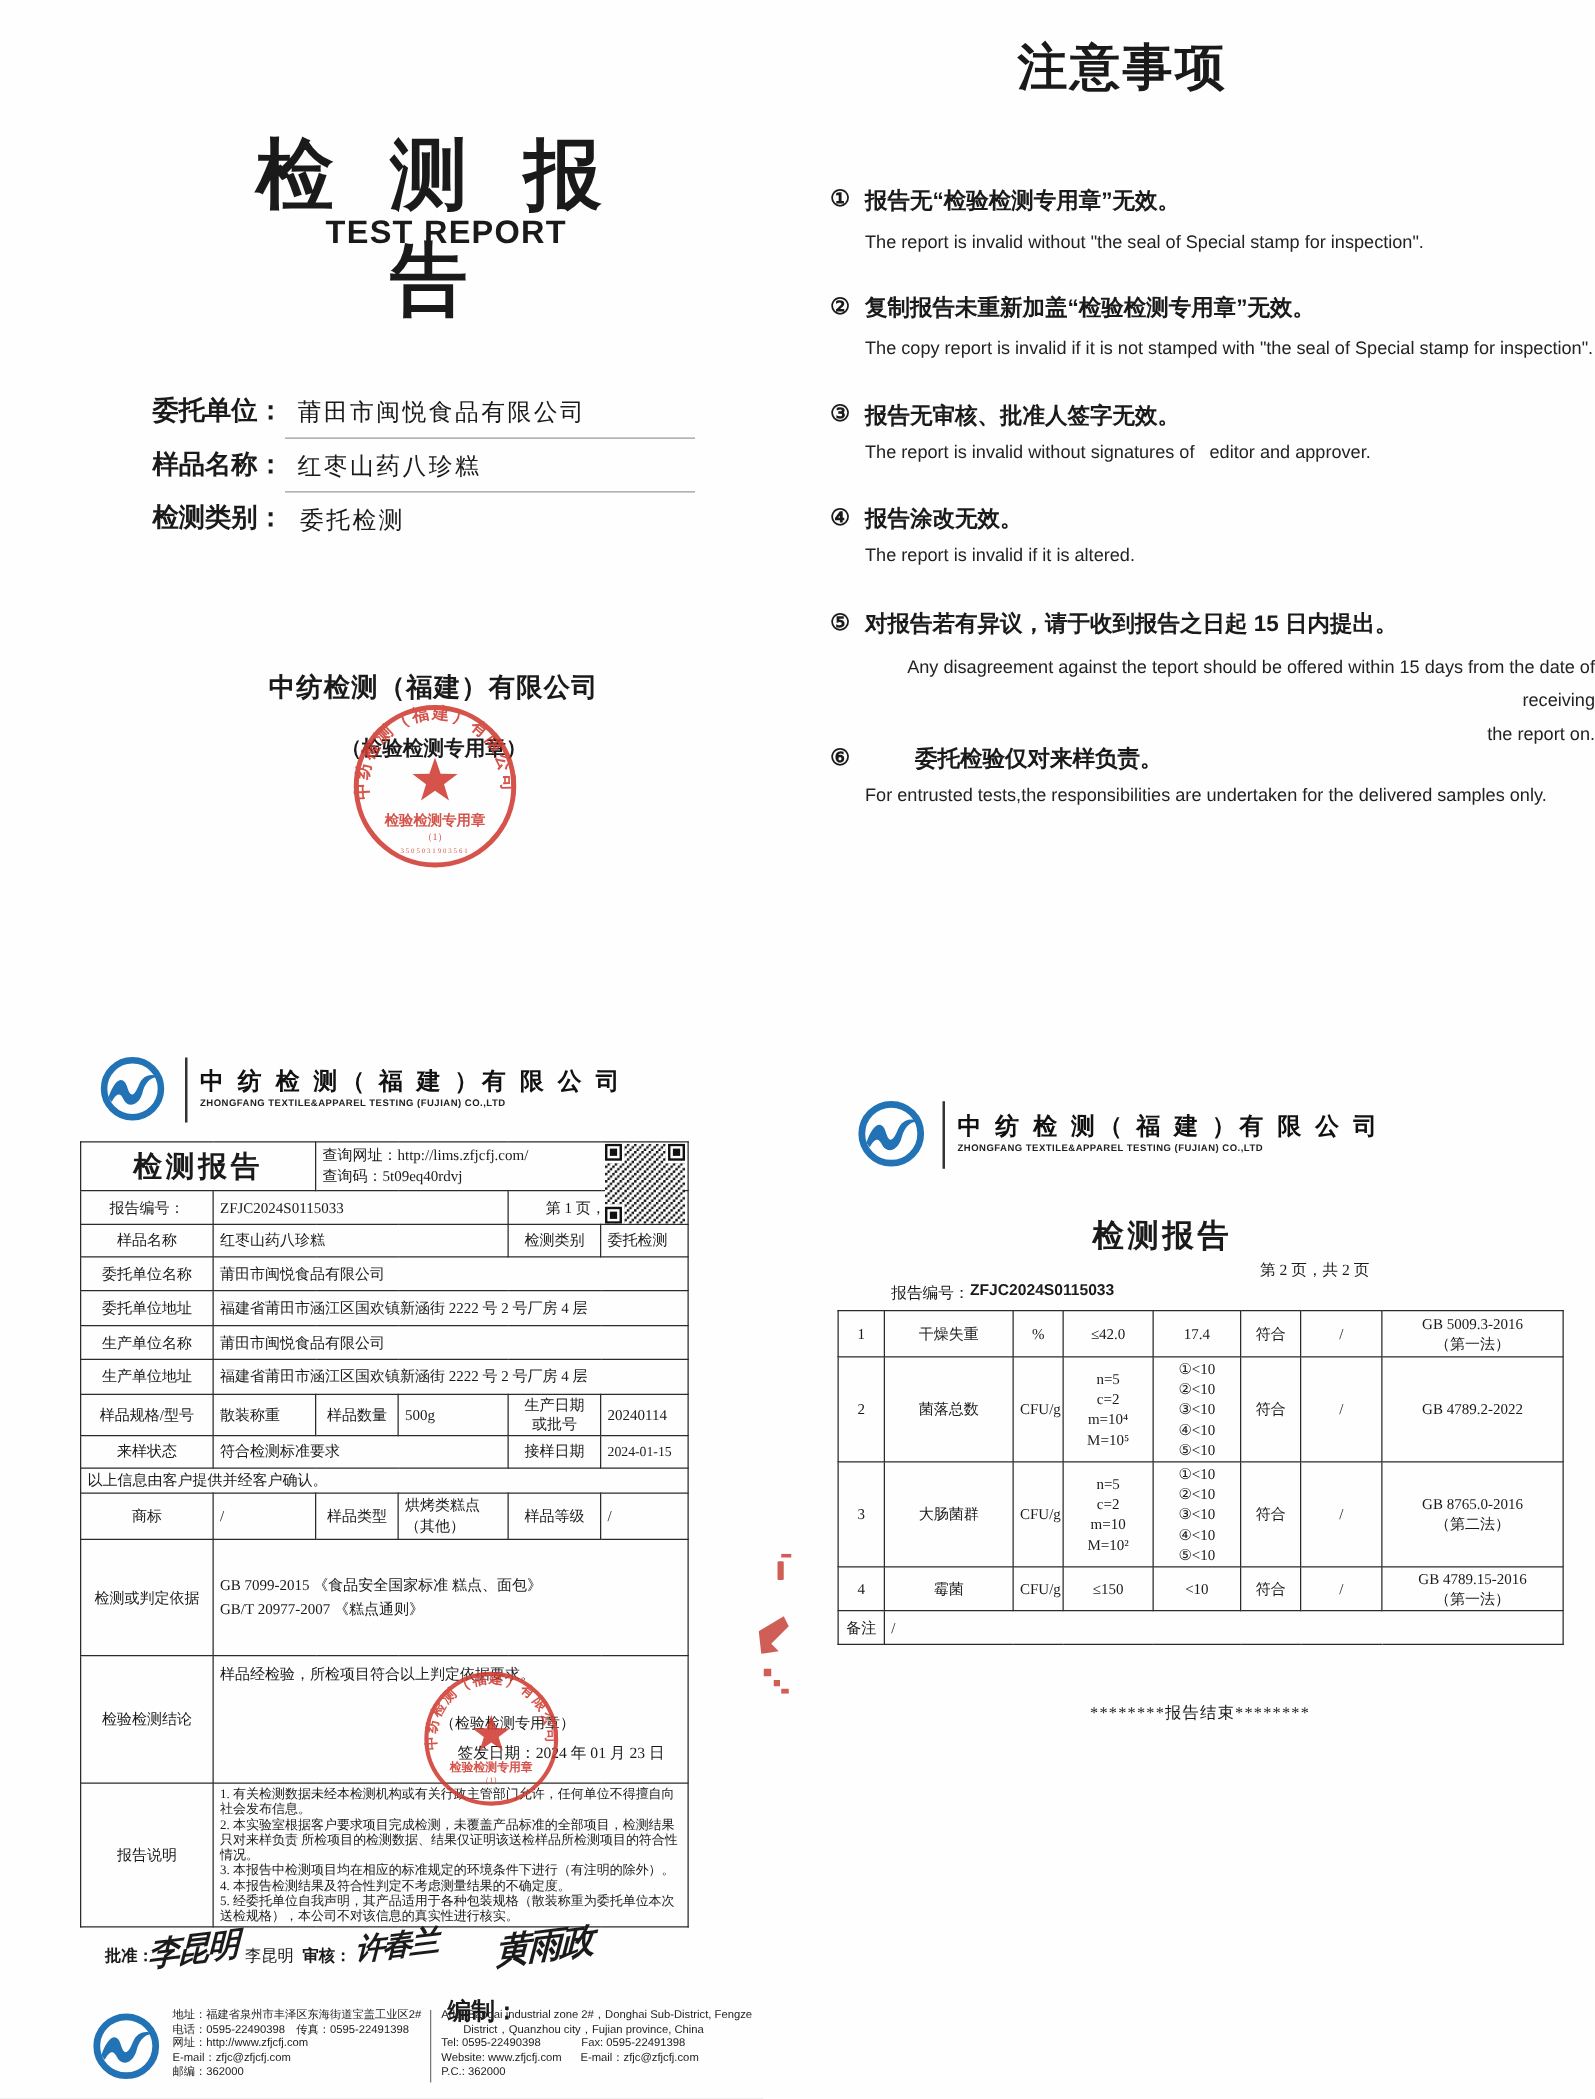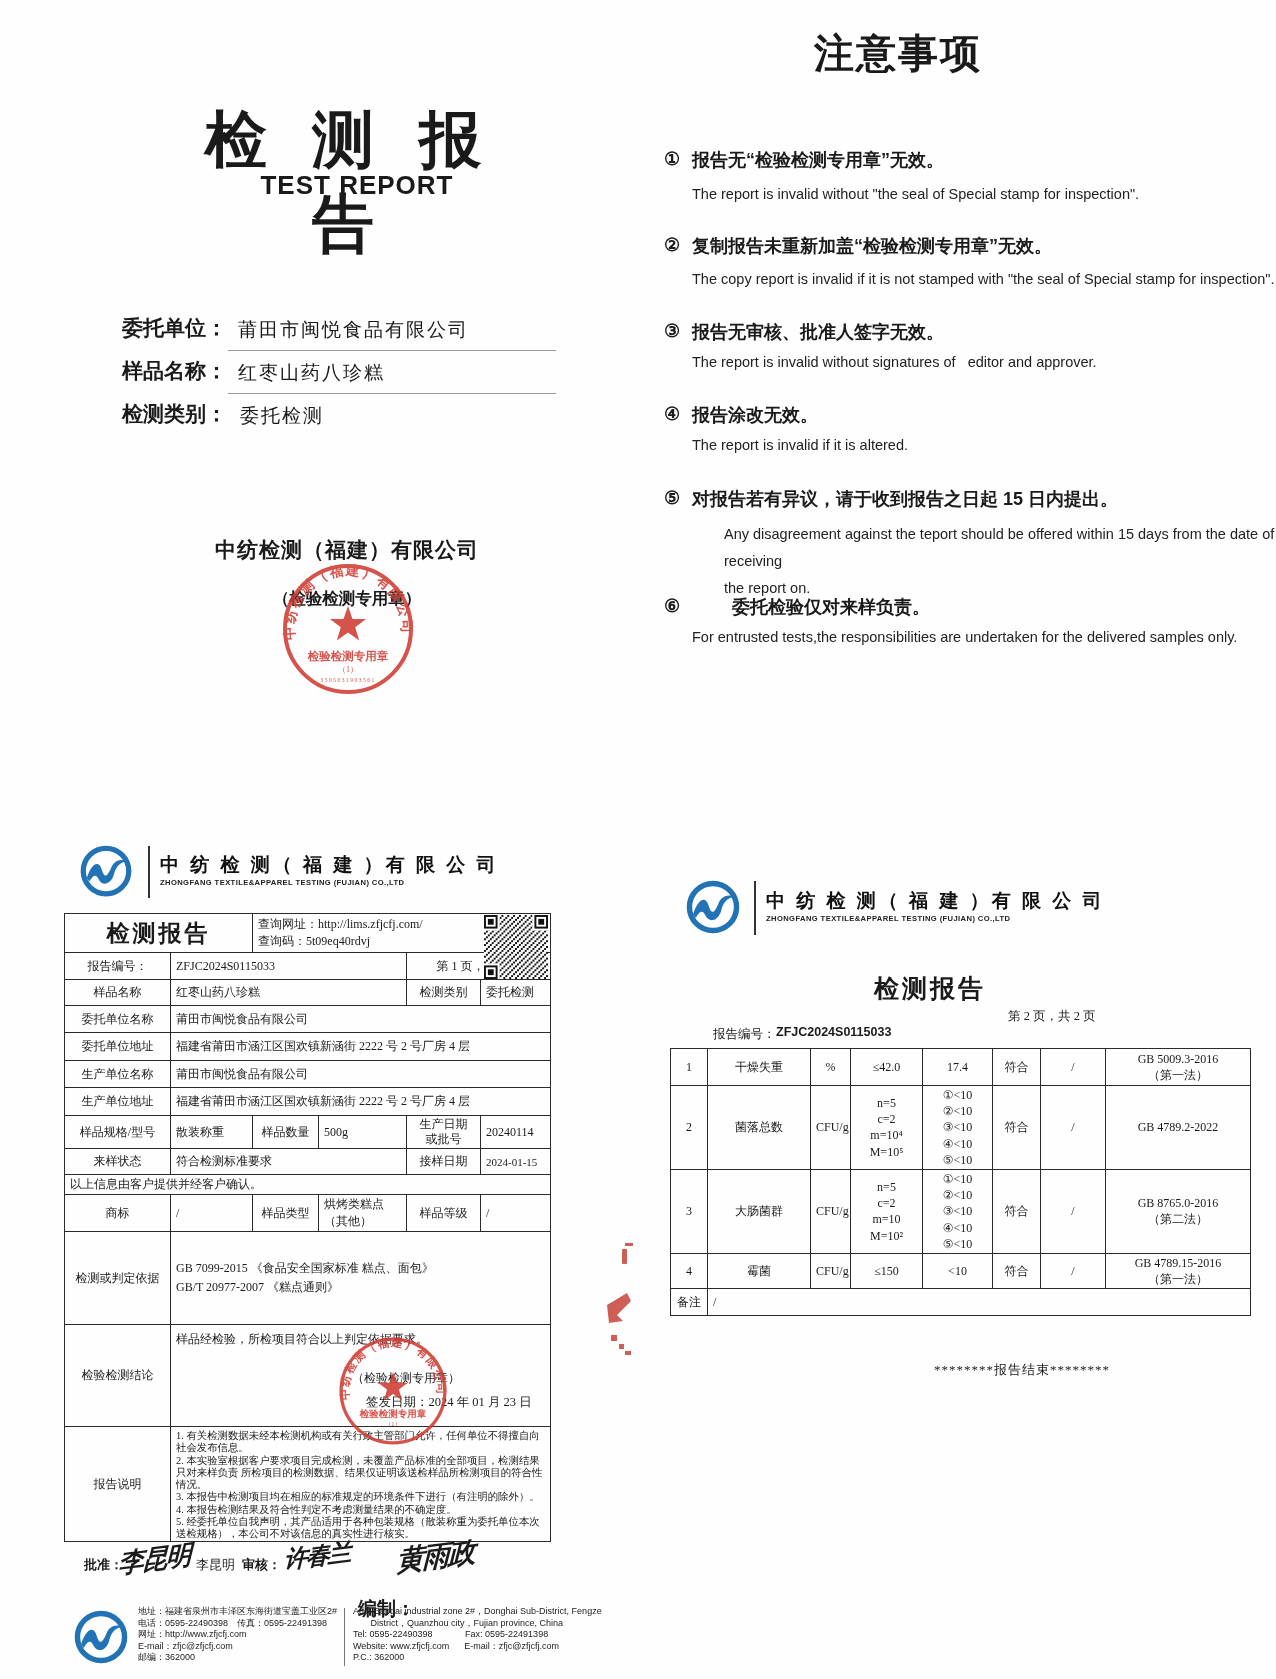--- a/index.html
+++ b/index.html
@@ -82,21 +82,21 @@
     <div class="abs noteitem-cn" style="left:664px;top:320px;">③</div>
     <div class="abs noteitem-cn" style="left:692px;top:320px;">报告无审核、批准人签字无效。</div>
     <div class="abs noteitem-en" style="left:692px;top:354px;">The report is invalid without signatures of   editor and approver.</div>
 
     <div class="abs noteitem-cn" style="left:664px;top:403px;">④</div>
     <div class="abs noteitem-cn" style="left:692px;top:403px;">报告涂改无效。</div>
     <div class="abs noteitem-en" style="left:692px;top:437px;">The report is invalid if it is altered.</div>
 
     <div class="abs noteitem-cn" style="left:664px;top:487px;">⑤</div>
     <div class="abs noteitem-cn" style="left:692px;top:487px;">对报告若有异议，请于收到报告之日起 15 日内提出。</div>
-    <div class="abs noteitem-en pre" style="left:724px;top:521px;line-height:27px;">Any disagreement against the teport should be offered within 15 days from the date of receiving
+    <div class="abs noteitem-en pre" style="left:702px;top:521px;line-height:27px;text-align:right;">Any disagreement against the teport should be offered within 15 days from the date of receiving
 the report on.</div>
 
     <div class="abs noteitem-cn" style="left:664px;top:595px;">⑥</div>
     <div class="abs noteitem-cn" style="left:732px;top:595px;">委托检验仅对来样负责。</div>
     <div class="abs noteitem-en" style="left:692px;top:629px;">For entrusted tests,the responsibilities are undertaken for the delivered samples only.</div>
   </div>
 
   <div>
 
     <svg class="abs" style="left:78px;top:843px;width:56px;height:56px;" viewBox="0 0 64 64">
@@ -357,16 +357,16 @@
         <td class="pre" style="line-height:1.35;">GB 4789.15-2016
 （第一法）</td>
       </tr>
       <tr style="height:27px">
         <td>备注</td>
         <td colspan="7" style="text-align:left;">/</td>
       </tr>
     </tbody>
       </table>
 
-    <div class="abs c" style="left:810px;top:1361px;width:300px;font-size:13px;letter-spacing:1px;text-align:right;">********报告结束********</div>
+    <div class="abs c" style="left:810px;top:1361px;width:300px;font-size:13px;letter-spacing:1px;">********报告结束********</div>
   </div>
 
 </div>
 
 </body></html>

